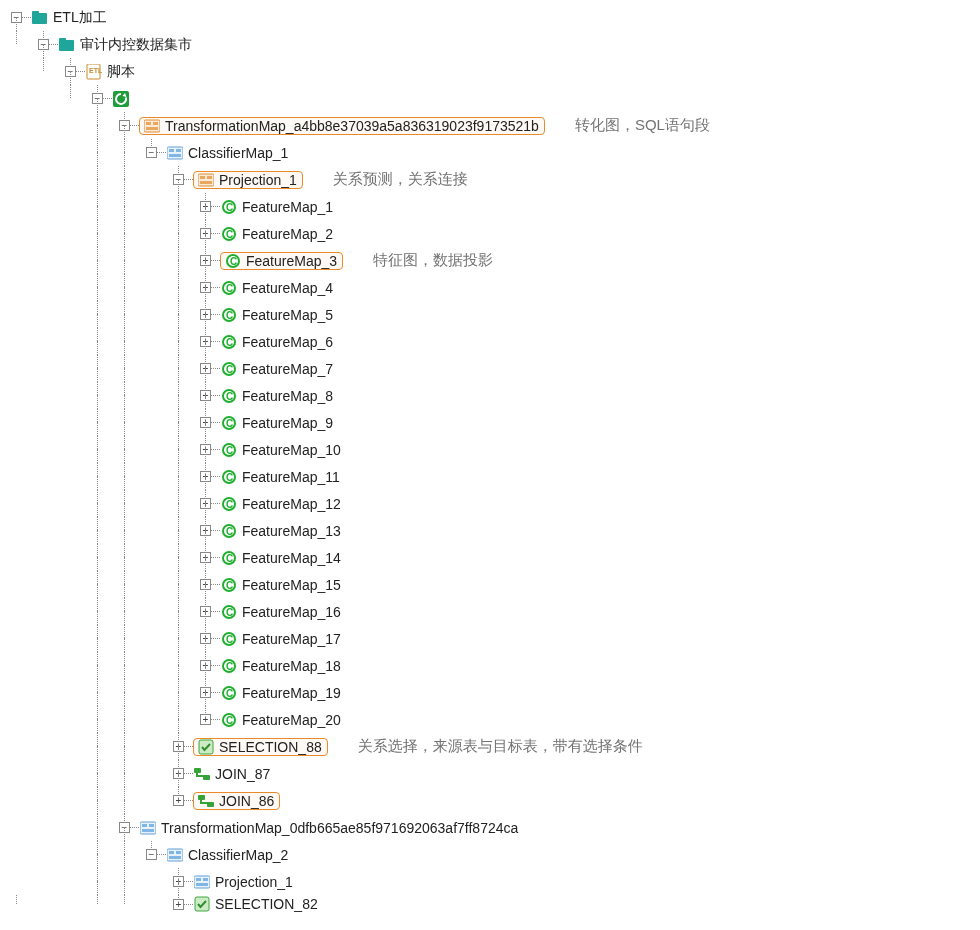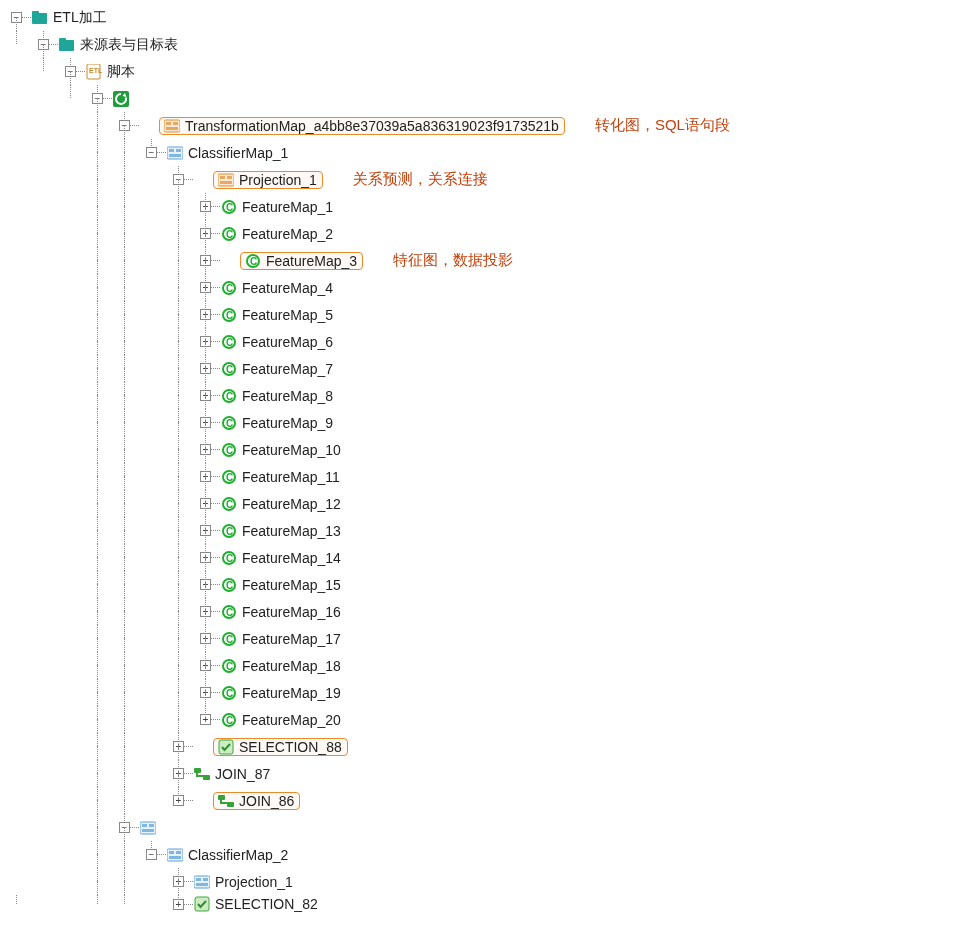--- a/index.html
+++ b/index.html
@@ -67,24 +67,24 @@
     display: inline-flex;
     align-items: center; justify-content: center;
     margin-right: 2px;
   }
   .label { padding: 0 2px; text-align: right; }
   .hl {
     border: 1px solid #E98B2A;
     border-radius: 4px;
     background: rgba(233,139,42,0.05);
     padding: 0 3px;
-    display: inline-flex; align-items: center; margin-left: 20px;
+    display: inline-flex; align-items: center;
   }
   .anno {
-    color: #c2410c;
+    color: #737373;
     font-size: 15px;
     margin-left: 30px;
   }
 </style>
 </head>
 <body>
 
 <svg width="0" height="0" style="position:absolute">
   <defs>
     <g id="folder-teal">
@@ -148,21 +148,21 @@
   <div class="line-col vt"></div>
   <div class="line-col vt vb h">
         <span class="hbar"></span>
         <span class="exp">−</span>
       </div>
   <span class="icon">
         <svg width="16" height="16">
           <use href="#folder-teal"></use>
         </svg>
       </span>
-  <span class="label">来源表与目标表</span>
+  <span class="label">审计内控数据集市</span>
 </div>
 
 <div class="row">
   <div class="line-col"></div>
   <div class="line-col vt"></div>
   <div class="line-col vt vb h">
         <span class="hbar"></span>
         <span class="exp">−</span>
       </div>
   <span class="icon">
@@ -646,20 +646,21 @@
         <span class="exp">+</span>
       </div>
   <span class="hl">
     <span class="icon">
           <svg width="16" height="16">
             <use href="#sel-green"></use>
           </svg>
         </span>
     <span class="label">SELECTION_88</span>
   </span>
+  <span class="anno">关系选择，来源表与目标表，带有选择条件</span>
 </div>
 
 <div class="row">
   <div class="line-col"></div>
       <div class="line-col"></div>
       <div class="line-col"></div>
   <div class="line-col vt vb"></div>
   <div class="line-col vt vb"></div>
   <div class="line-col"></div>
   <div class="line-col vt vb h">
@@ -702,20 +703,21 @@
   <div class="line-col vt vb"></div>
   <div class="line-col vt vb h">
         <span class="hbar"></span>
         <span class="exp">−</span>
       </div>
   <span class="icon">
         <svg width="16" height="16">
           <use href="#map-blue"></use>
         </svg>
       </span>
+  <span class="label">TransformationMap_0dfb665ae85f971692063af7ff8724ca</span>
 </div>
 
 <div class="row">
   <div class="line-col"></div>
       <div class="line-col"></div>
       <div class="line-col"></div>
   <div class="line-col vt vb"></div>
   <div class="line-col vt vb"></div>
   <div class="line-col vt h">
         <span class="hbar"></span>

